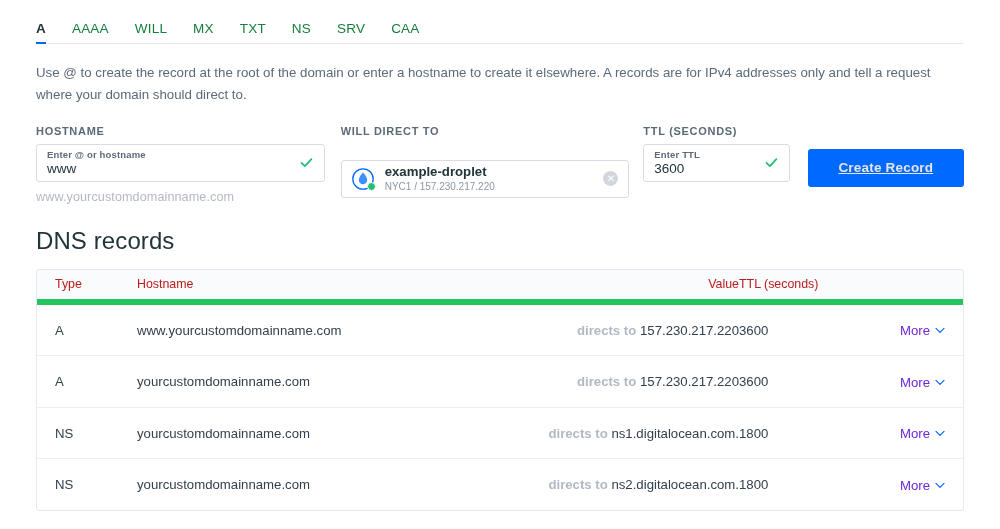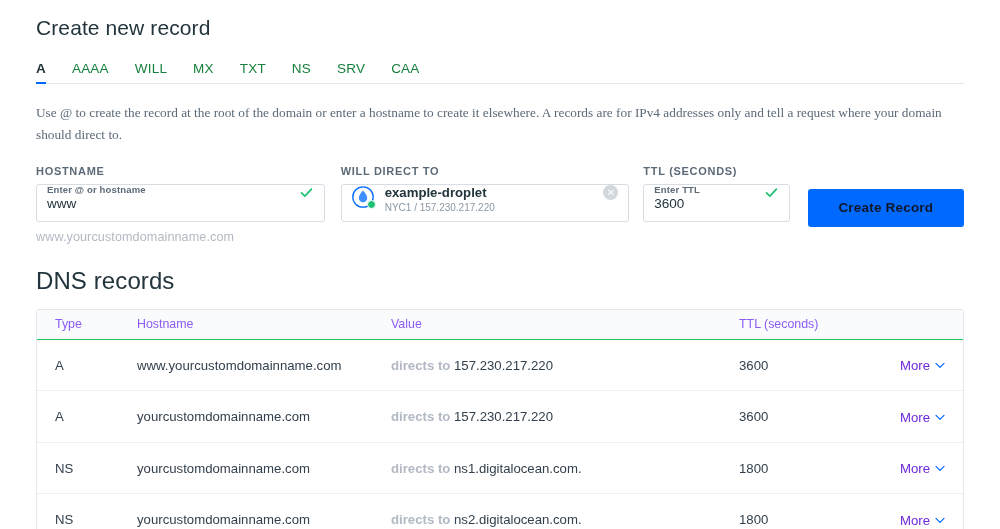--- a/index.html
+++ b/index.html
@@ -64,54 +64,53 @@
     background: #0069ff;
   }
 
   
   .description {
     margin-top: 18px;
     font-size: 13.3px;
     line-height: 1.65;
     color: #5c6a78;
     max-width: 910px;
-    font-family: Liberation Serif, serif;
   }
 
   
   .form-row {
     display: flex;
     align-items: flex-start;
     margin-top: 19px;
   }
   .field {
     display: flex;
     flex-direction: column;
   }
   .field-hostname { width: 292px; }
-  .field-direct   { width: 292px; margin-left: 16px; }
+  .field-direct   { width: 292px; margin-left: 16px; gap: 16px; }
   .field-ttl      { width: 148px; margin-left: 14px; }
 
   .field-label {
     font-size: 11px;
     font-weight: 700;
     letter-spacing: 0.7px;
     color: #5c6a78;
     text-transform: uppercase;
     margin-bottom: 7px;
   }
   .input-box {
     position: relative;
     background: #ffffff;
     border: 1px solid #d8dce3;
     border-radius: 3px;
     height: 38px;
     box-sizing: border-box;
     display: flex;
-    align-items: flex-start;
+    align-items: center;
     padding: 0 10px;
     cursor: text;
   }
   .input-stack {
     display: flex;
     flex-direction: column;
     justify-content: center;
     line-height: 1.05;
     flex: 1;
     min-width: 0;
@@ -191,26 +190,27 @@
   }
 
   .create-btn {
     margin-left: 18px;
     margin-top: 24px;
     width: 158px;
     height: 38px;
     background: #0069ff;
     border: none;
     border-radius: 3px;
-    color: #0f172a;
+    color: #e5e5e5;
     font-size: 13.5px;
     font-weight: 700;
     letter-spacing: 0.2px;
     cursor: pointer;
     font-family: "Liberation Sans", sans-serif;
+    text-decoration: underline;
   }
 
   .helper-text {
     margin-top: 8px;
     font-size: 12.6px;
     color: #b2b9c4;
     letter-spacing: 0.1px;
   }
 
   
@@ -227,37 +227,37 @@
     border: 1px solid #e5e8ed;
     border-radius: 3px;
     overflow: hidden;
     background: #ffffff;
   }
   .thead {
     display: flex;
     align-items: center;
     height: 29px;
     background: #fafbfc;
-    border-bottom: 1px solid #22c55e;
+    border-bottom: 6px solid #22c55e;
     font-size: 12.4px;
-    color: #8b5cf6;
+    color: #b91c1c;
   }
   .trow {
     display: flex;
     align-items: center;
     height: 50.5px;
     border-bottom: 1px solid #edf0f3;
     font-size: 13.2px;
     color: #33404d;
   }
   .trow:last-child { border-bottom: none; }
 
   .c-type     { width: 100px; padding-left: 18px; box-sizing: border-box; }
   .c-host     { width: 254px; }
-  .c-value    { width: 348px; }
+  .c-value    { width: 348px; text-align: right; }
   .c-ttl      { width: 160px; }
   .c-more     { flex: 1; text-align: right; padding-right: 18px; box-sizing: border-box; }
 
   .directs-to {
     color: #b2b9c4;
     font-weight: bold;
   }
   .value-target {
     color: #33404d;
   }
@@ -272,21 +272,20 @@
     display: inline-block;
     margin-left: 5px;
     vertical-align: 1px;
   }
 </style>
 </head>
 <body>
 
 <div class="page">
 
-  <h1 class="page-title">Create new record</h1>
 
   <div class="tabs" id="tabs-root">
       <div class="tab active">A</div>
       <div class="tab">AAAA</div>
       <div class="tab">WILL</div>
       <div class="tab">MX</div>
       <div class="tab">TXT</div>
       <div class="tab">NS</div>
       <div class="tab">SRV</div>
       <div class="tab">CAA</div>

